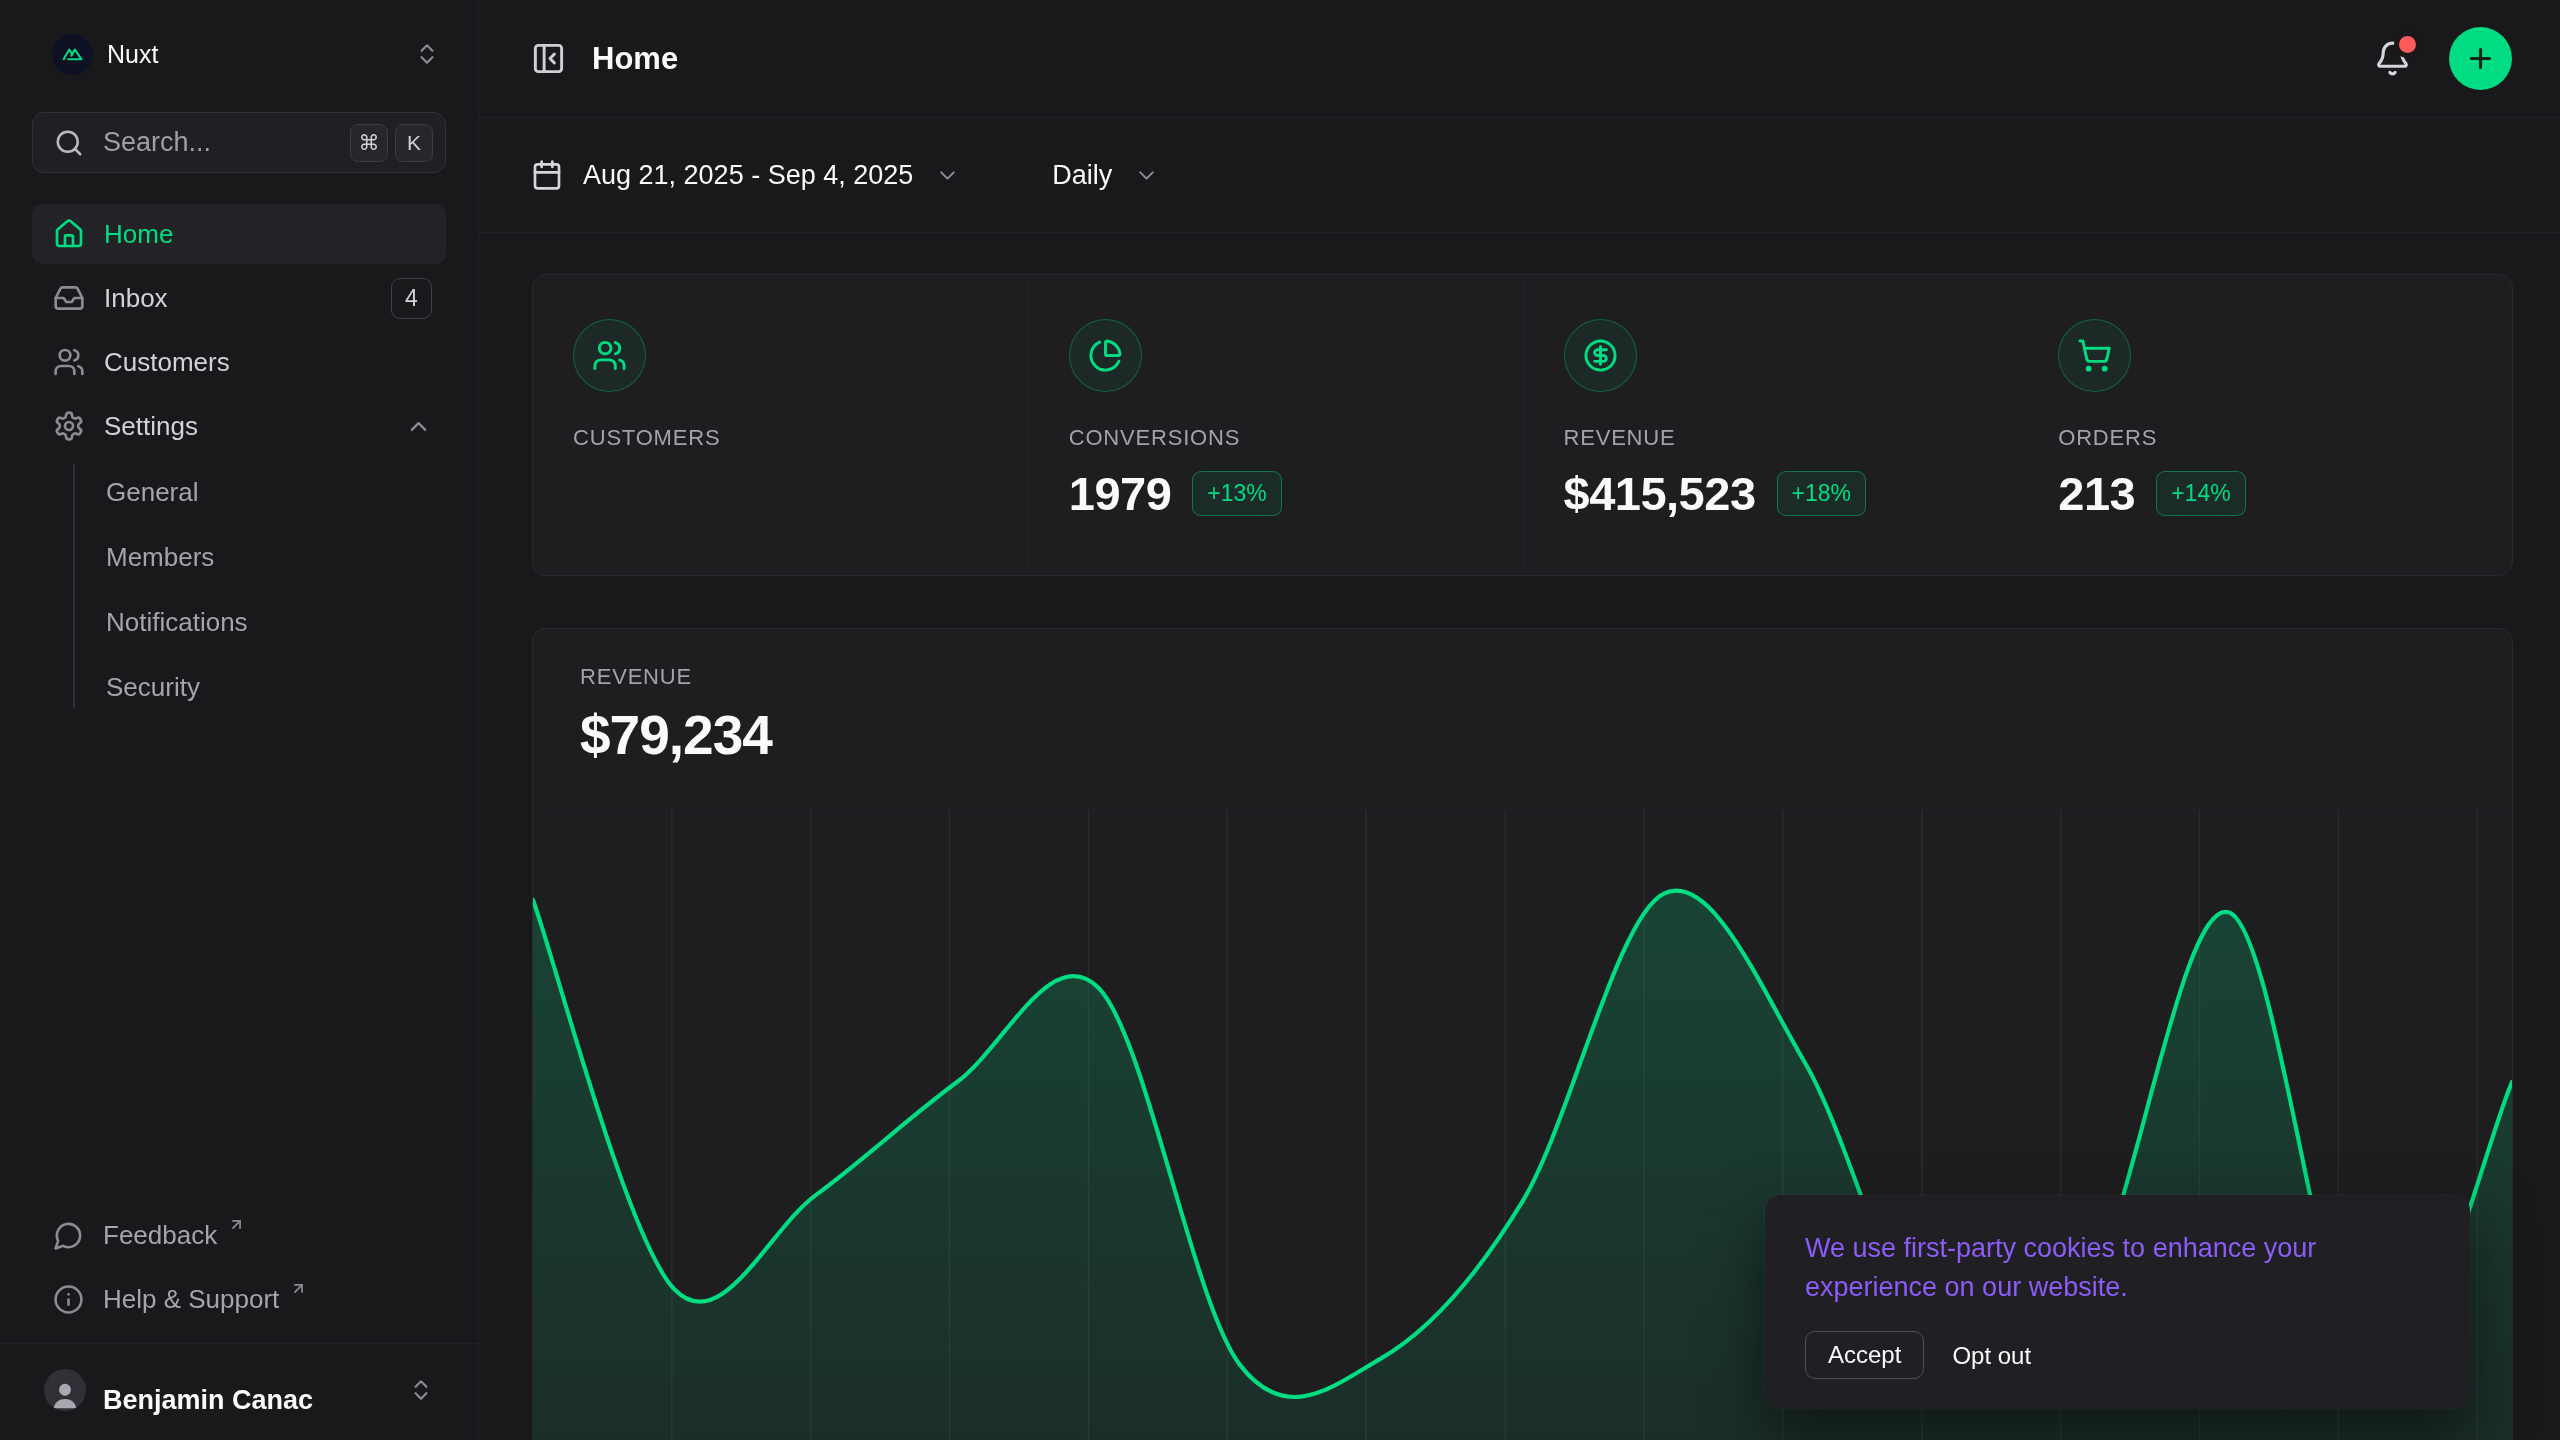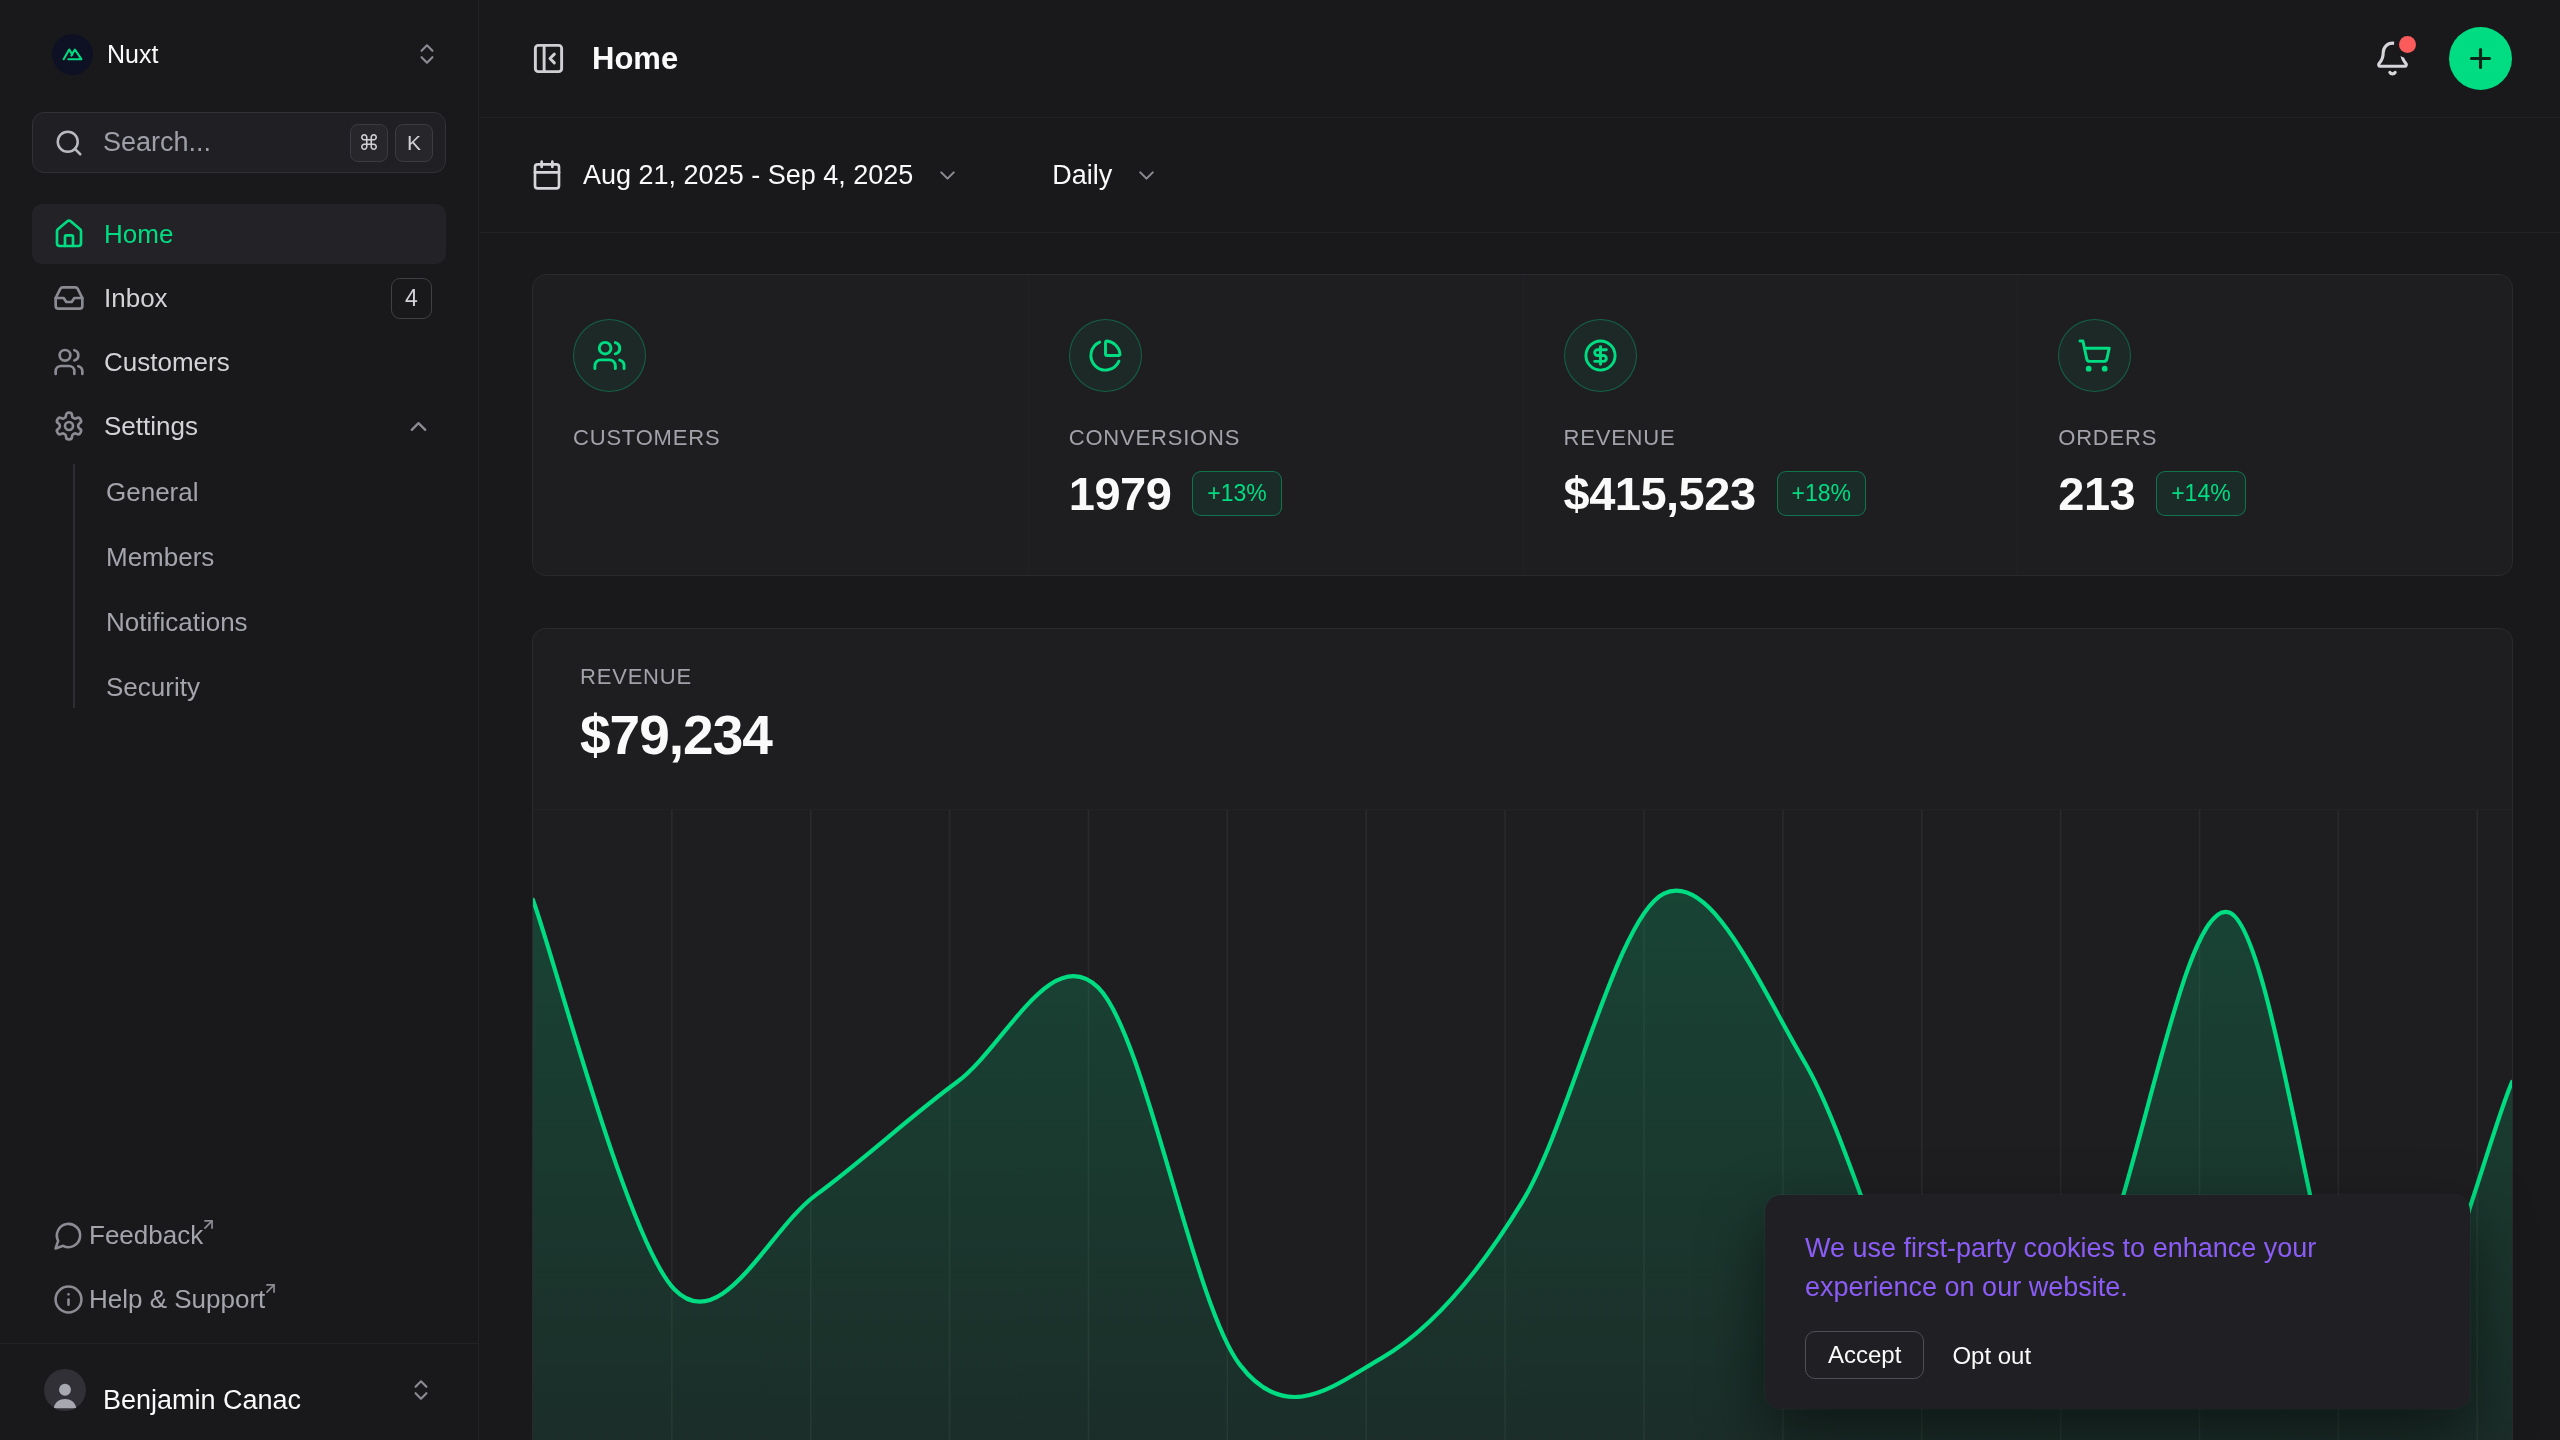--- a/index.html
+++ b/index.html
@@ -43,29 +43,29 @@
   .nav-item.active{background:var(--raise);color:var(--green);}
   .nav-item.active .nicon{color:var(--green);}
   .count-badge{margin-left:auto;min-width:41px;height:41px;border:1px solid #3f3f46;border-radius:9px;
     font-size:23px;color:var(--navlbl);display:flex;align-items:center;justify-content:center;padding:0 8px;}
   .trail-chevron{margin-left:auto;color:var(--dim);display:flex;}
   .subnav{position:relative;display:flex;flex-direction:column;}
   .subnav .guide{position:absolute;left:41px;top:4px;bottom:12px;width:2px;background:#2d2d33;}
   .subnav-item{height:65px;display:flex;align-items:center;padding-left:74px;font-size:26px;color:#a4a4ac;cursor:pointer;}
   .sb-spacer{flex:1;}
   .secondary{display:flex;flex-direction:column;margin-bottom:12px;}
-  .secondary-item{height:64px;display:flex;align-items:center;gap:5px;padding:0 14px 0 21px;
+  .secondary-item{height:64px;display:flex;align-items:center;gap:19px;padding:0 14px 0 21px;
     color:#a4a4ac;font-size:26px;border-radius:10px;cursor:pointer;}
   .secondary-item .nicon{color:var(--dim);display:flex;}
   .ext-arrow{color:var(--dim);align-self:flex-start;margin:13px 0 0 -8px;display:flex;}
   .user-sep{border-top:1px solid var(--border-soft);margin:0 -32px;}
   .user-row{padding:20px 12px 10px 12px;display:flex;align-items:center;gap:17px;cursor:pointer;}
   .avatar{width:42px;height:42px;border-radius:50%;background:#303036;overflow:hidden;
     display:flex;align-items:flex-end;justify-content:center;color:#a8a8b0;}
-  .user-name{font-size:27px;font-weight:400;color:var(--txt);margin-top:21px;}
+  .user-name{font-size:27px;font-weight:700;color:var(--txt);margin-top:21px;}
   
   .main{flex:1;display:flex;flex-direction:column;min-width:0;}
   .topbar{height:118px;border-bottom:1px solid var(--border-soft);display:flex;align-items:center;
     padding:0 48px 0 52px;gap:26px;}
   .panel-toggle{color:#cfcfd4;display:flex;cursor:pointer;background:none;border:none;}
   .page-title{font-size:31px;font-weight:700;color:var(--txt);}
   .topbar-right{margin-left:auto;display:flex;align-items:center;gap:38px;}
   .bell-wrap{position:relative;color:#d6d6da;cursor:pointer;display:flex;}
   .bell-dot{position:absolute;top:-4px;right:-5px;width:17px;height:17px;border-radius:50%;
     background:#fb5b5b;box-shadow:0 0 0 5px var(--bg);}

